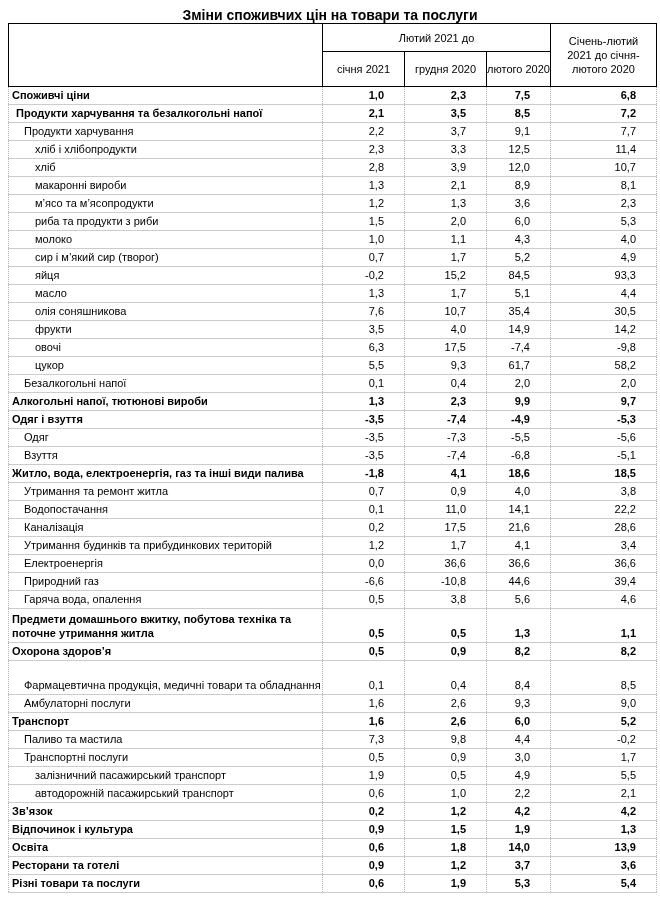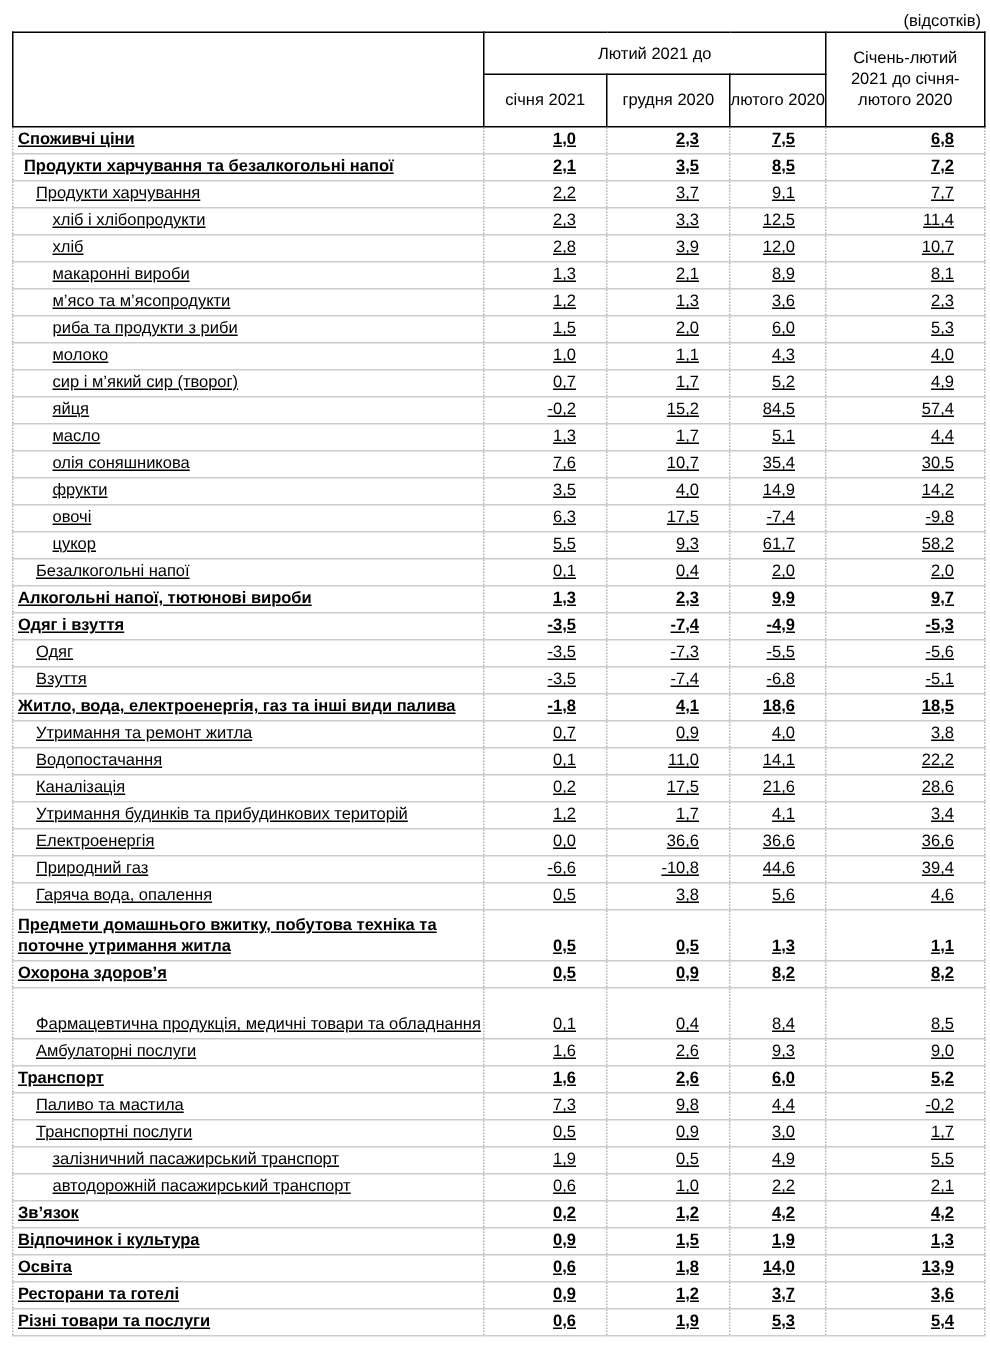--- a/index.html
+++ b/index.html
@@ -55,39 +55,39 @@
 
   tbody td {
     border-right: 1px dotted #b3b3b3;
     border-bottom: 1px solid #cccccc;
     vertical-align: bottom;
     line-height: 14px;
     padding-top: 1px;
     padding-bottom: 2px;
   }
   tbody td.label { border-left: 1px dotted #b3b3b3; }
-  tbody tr { height: 17px; text-decoration: underline; }
+  tbody tr { height: 17px; }
   tbody tr.tall { height: 34px; }
   tbody tr.bold { font-weight: bold; }
   tbody tr.thick-top td { border-top: 1.5px solid #000; margin-left: 36px; }
 
   td.label { overflow: hidden; white-space: nowrap; }
   td.label.wrap { white-space: normal; }
   td.label.ind0 { padding-left: 3px; }
   td.label.ind1 { padding-left: 7px; }
   td.label.ind2 { padding-left: 15px; }
   td.label.ind3 { padding-left: 26px; }
 
   td.val { text-align: right; padding-right: 20px; }
 </style>
 </head>
 <body>
 
 <div class="page">
-  <div class="units">(відсотків)</div>
+  <div class="title">Зміни споживчих цін на товари та послуги</div>
 
   <table class="cpi">
     <colgroup>
       <col class="c-label">
       <col class="c-v1">
       <col class="c-v2">
       <col class="c-v3">
       <col class="c-period">
     </colgroup>
     <thead>
@@ -171,21 +171,21 @@
           <td class="val">0,7</td>
           <td class="val">1,7</td>
           <td class="val">5,2</td>
           <td class="val">4,9</td>
         </tr>
         <tr>
           <td class="label ind3">яйця</td>
           <td class="val">-0,2</td>
           <td class="val">15,2</td>
           <td class="val">84,5</td>
-          <td class="val">57,4</td>
+          <td class="val">93,3</td>
         </tr>
         <tr>
           <td class="label ind3">масло</td>
           <td class="val">1,3</td>
           <td class="val">1,7</td>
           <td class="val">5,1</td>
           <td class="val">4,4</td>
         </tr>
         <tr>
           <td class="label ind3">олія соняшникова</td>

